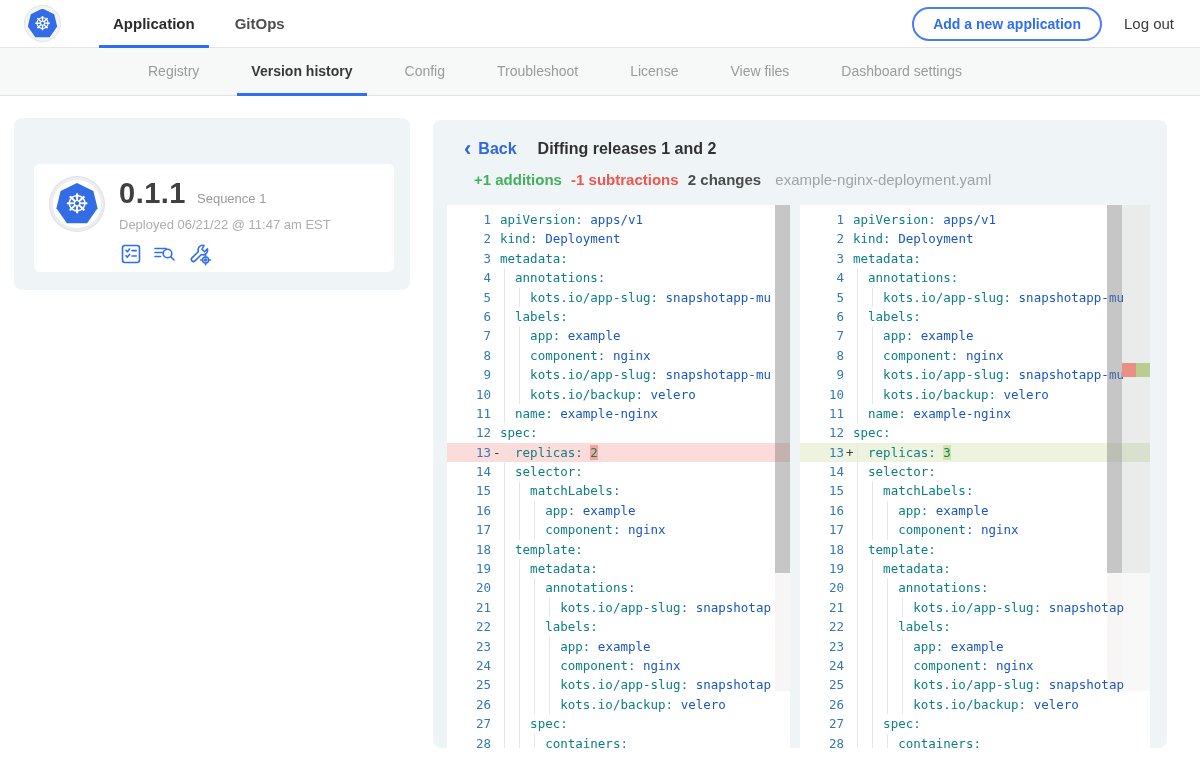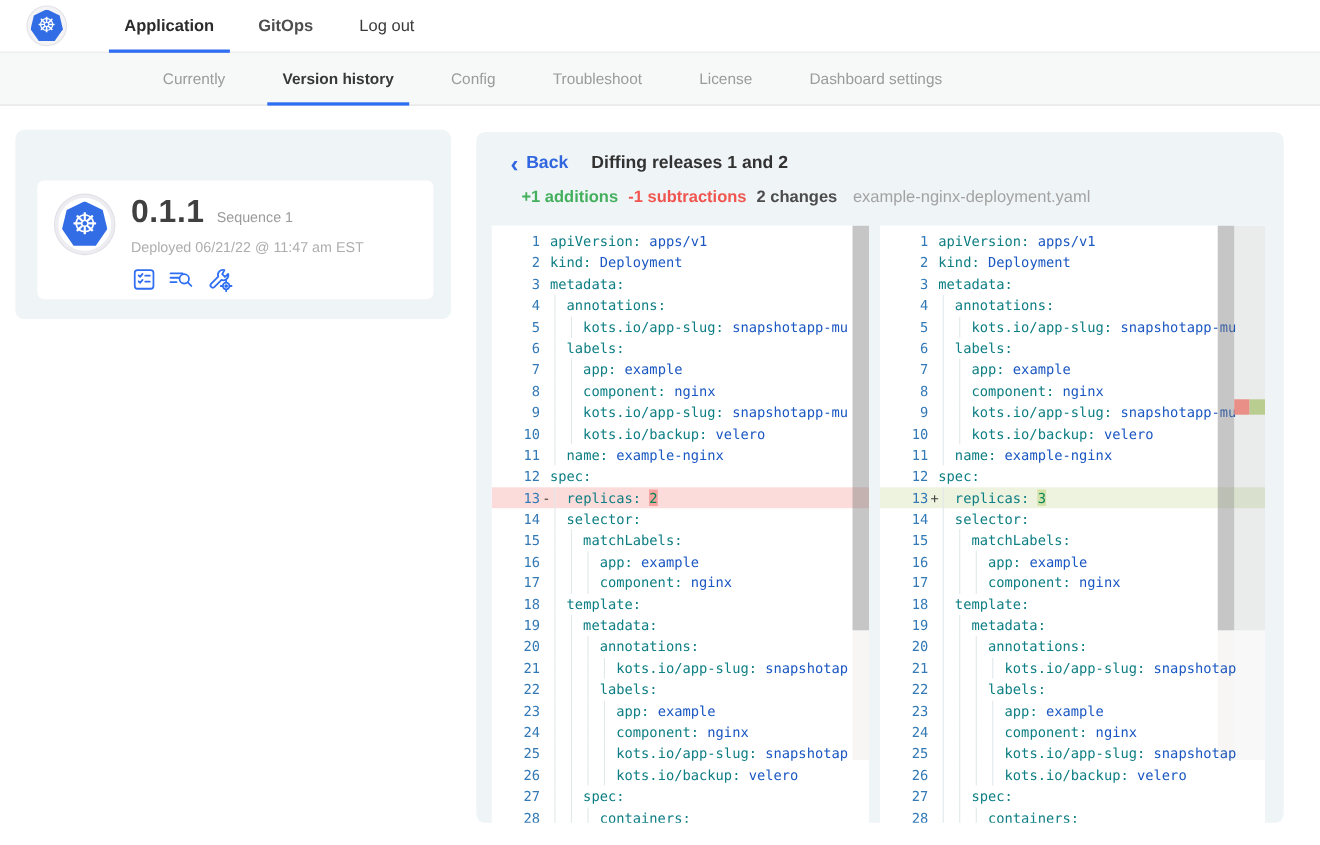--- a/index.html
+++ b/index.html
@@ -79,29 +79,31 @@
 <body>
 
 <header class="topnav">
   <div class="brand">
     <div class="brand-hept">
         <span>☸</span>
       </div>
   </div>
   <div class="topnav-tab active">Application</div>
   <div class="topnav-tab">GitOps</div>
+  <button class="add-btn">Add a new application</button>
   <div class="logout">Log out</div>
 </header>
 
 <nav class="subnav">
-  <div class="subnav-tab">Currently</div>
+  <div class="subnav-tab">Registry</div>
   <div class="subnav-tab active">Version history</div>
   <div class="subnav-tab">Config</div>
   <div class="subnav-tab">Troubleshoot</div>
   <div class="subnav-tab">License</div>
+  <div class="subnav-tab">View files</div>
   <div class="subnav-tab">Dashboard settings</div>
 </nav>
 
 <main>
 
   <section class="dep-card">
     <div class="dep-inner">
       <div class="k8s-badge">
         <div class="k8s-hept">
             <span>☸</span>

